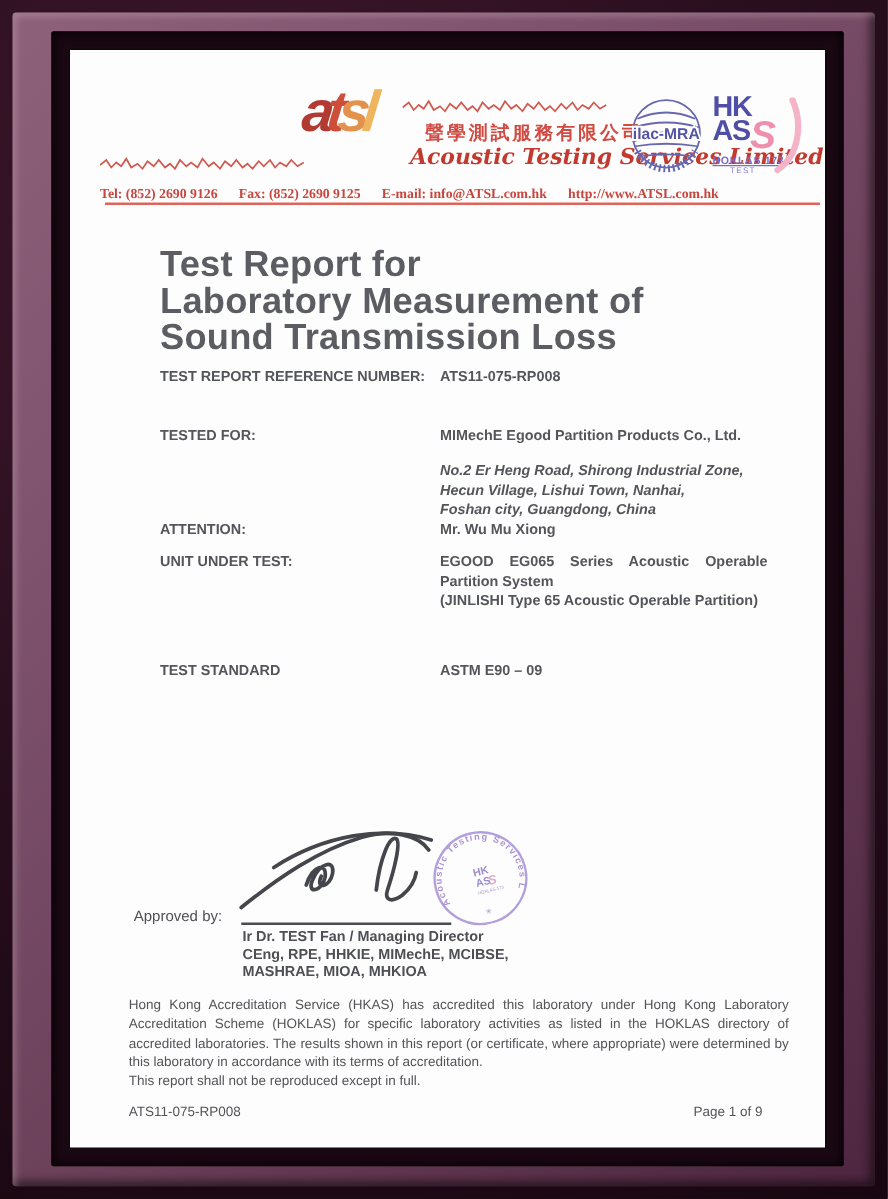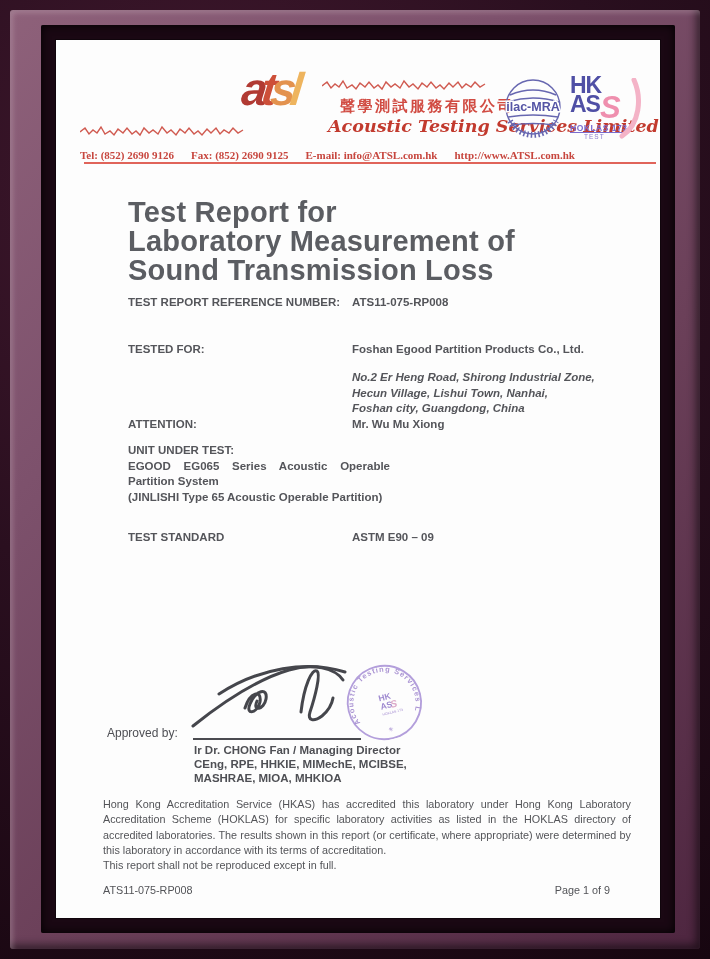--- a/index.html
+++ b/index.html
@@ -50,21 +50,21 @@
   
   .title { left:72px; top:158px; font-size:29px; font-weight:bold; color:#5b5d62;
     line-height:29px; letter-spacing:.2px; }
 
   
   .row { position:absolute; left:72px; width:488px; display:flex; color:#54555a; }
   .row .lbl { width:224px; flex:none; font-size:11.5px; font-weight:bold; line-height:15.5px; }
   .row .val { width:262px; flex:none; font-size:11.5px; font-weight:bold; line-height:15.5px;
     white-space:pre-line; text-align:justify; }
   .r1{top:255px;} .r2{top:278px;} .r3{top:302px;} .r4{top:330px;font-style:italic;}
-  .r5{top:377px;} .r6{top:403px;flex-direction:column;} .r7{top:490px;} .r8{top:517px;}
+  .r5{top:377px;} .r6{top:403px;} .r7{top:490px;} .r8{top:517px;}
 
   
   .approved-label { left:51px; top:686px; font-size:12px; color:#4e4f54; }
   .sig-svg { left:133px; top:608px; }
   .sig-line { left:137px; top:698px; width:168px; height:1.5px; background:#4a4b50; }
   .sig-name { left:138px; top:703px; font-size:11.5px; font-weight:600; color:#4e4f54;
     line-height:14px; }
   .stamp { left:289px; top:622px; opacity:.85; transform:rotate(-14deg); }
 
   
@@ -134,21 +134,21 @@
     <div>Laboratory Measurement of</div>
     <div>Sound Transmission Loss</div>
   </div>
 
   <div class="row r1">
     <div class="lbl">TEST REPORT REFERENCE NUMBER:</div>
     <div class="val">ATS11-075-RP008</div>
   </div>
   <div class="row r3">
     <div class="lbl">TESTED FOR:</div>
-    <div class="val">Foshan Egood Partition Products Co., Ltd.</div>
+    <div class="val">MIMechE Egood Partition Products Co., Ltd.</div>
   </div>
   <div class="row r4">
     <div class="lbl"></div>
     <div class="val">No.2 Er Heng Road, Shirong Industrial Zone,
 Hecun Village, Lishui Town, Nanhai,
 Foshan city, Guangdong, China</div>
   </div>
   <div class="row r5">
     <div class="lbl">ATTENTION:</div>
     <div class="val">Mr. Wu Mu Xiong</div>
@@ -167,21 +167,21 @@
   <svg class="abs sig-svg" width="164" height="88" viewBox="0 0 164 88">
     <g fill="none" stroke="#45464c" stroke-width="3" stroke-linecap="round">
       <path d="M4,78 C34,54 66,32 100,22 C124,15 146,20 154,32"></path>
       <path d="M56,60 c5,-16 17,-19 15,-6 c-2,11 -15,14 -10,2 c6,-14 18,-17 16,-5 c-2,11 -14,13 -9,2"></path>
       <path d="M112,64 c3,-26 11,-44 16,-41 c4,3 -2,26 -7,41 c-3,9 4,10 12,4 c6,-5 10,-12 11,-18"></path>
       <path d="M30,46 C70,20 118,12 156,24"></path>
     </g>
   </svg>
   <div class="abs sig-line"></div>
   <div class="abs sig-name">
-    <div>Ir Dr. CHONG Fan / Managing Director</div>
+    <div>Ir Dr. TEST Fan / Managing Director</div>
     <div>CEng, RPE, HHKIE, MIMechE, MCIBSE,</div>
     <div>MASHRAE, MIOA, MHKIOA</div>
   </div>
 
   <svg class="abs stamp" width="78" height="78" viewBox="0 0 100 100">
     <defs>
         <path id="stamp-arc" d="M14,70 A40,40 0 1 1 86,70"></path>
       </defs>
     <circle cx="50" cy="52" r="47" fill="none" stroke="#a78fd6" stroke-width="2.4"></circle>
     <text font-size="9.5" font-weight="bold" fill="#9c82cc" letter-spacing="1.4">

